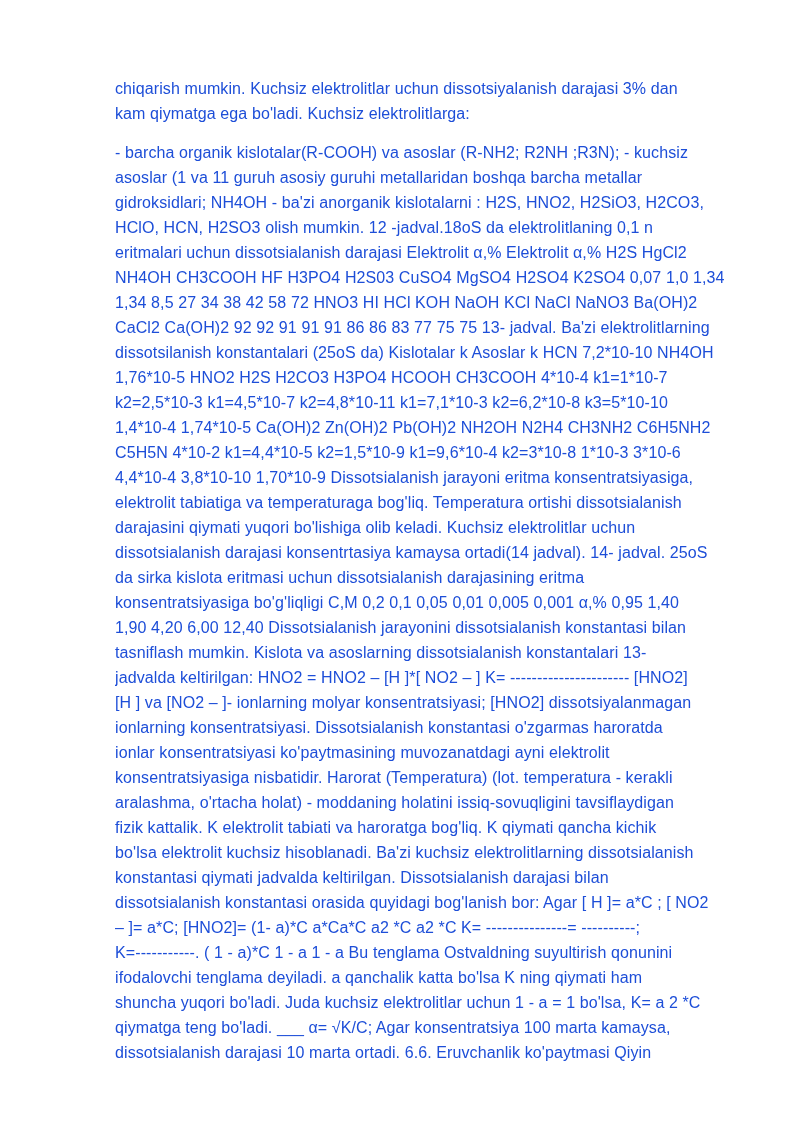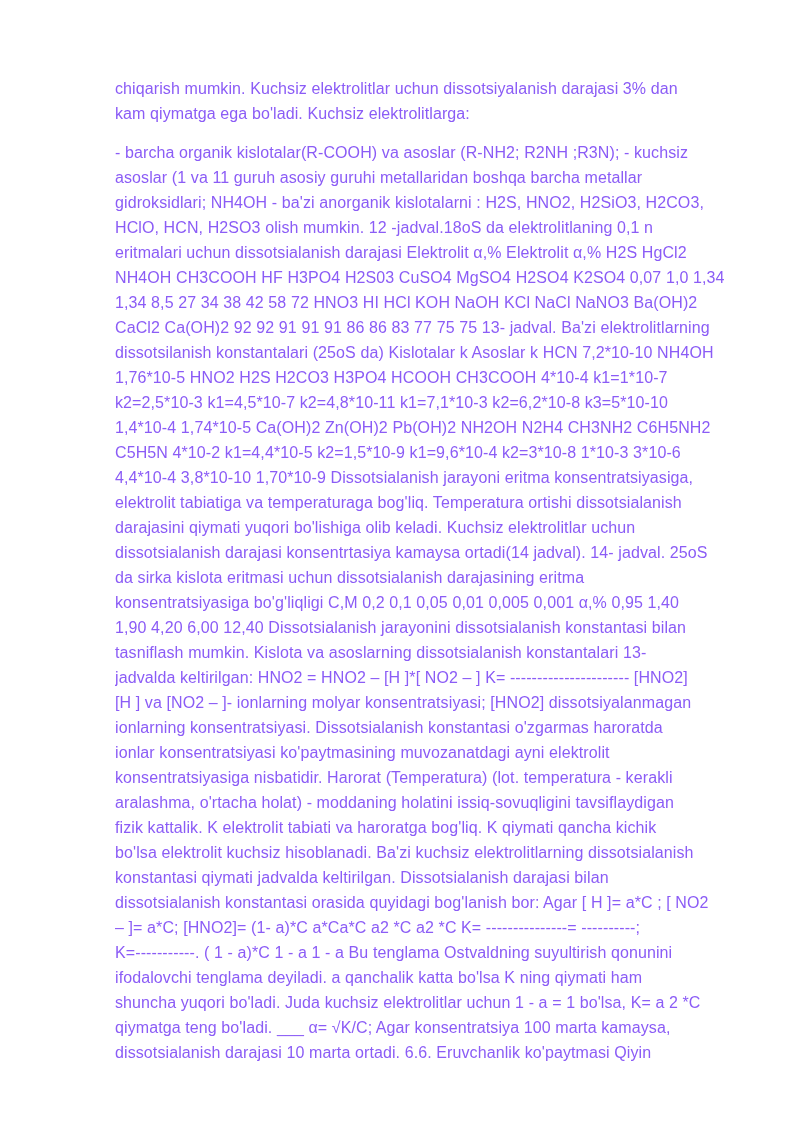--- a/index.html
+++ b/index.html
@@ -13,21 +13,21 @@
     height: 1131px;
     background: #ffffff;
     overflow: hidden;
     font-family: "Liberation Sans", "DejaVu Sans", sans-serif;
   }
   .text-block {
     position: absolute;
     left: 115px;
     top: 76px;
     width: 685px;
-    color: #8b5cf6;
+    color: #1d4ed8;
     font-size: 16px;
     line-height: 25px;
     overflow: hidden;
   }
   .para {
     white-space: pre;
     margin: 0 0 14px 0;
     letter-spacing: 0.1px;
   }
 </style>

